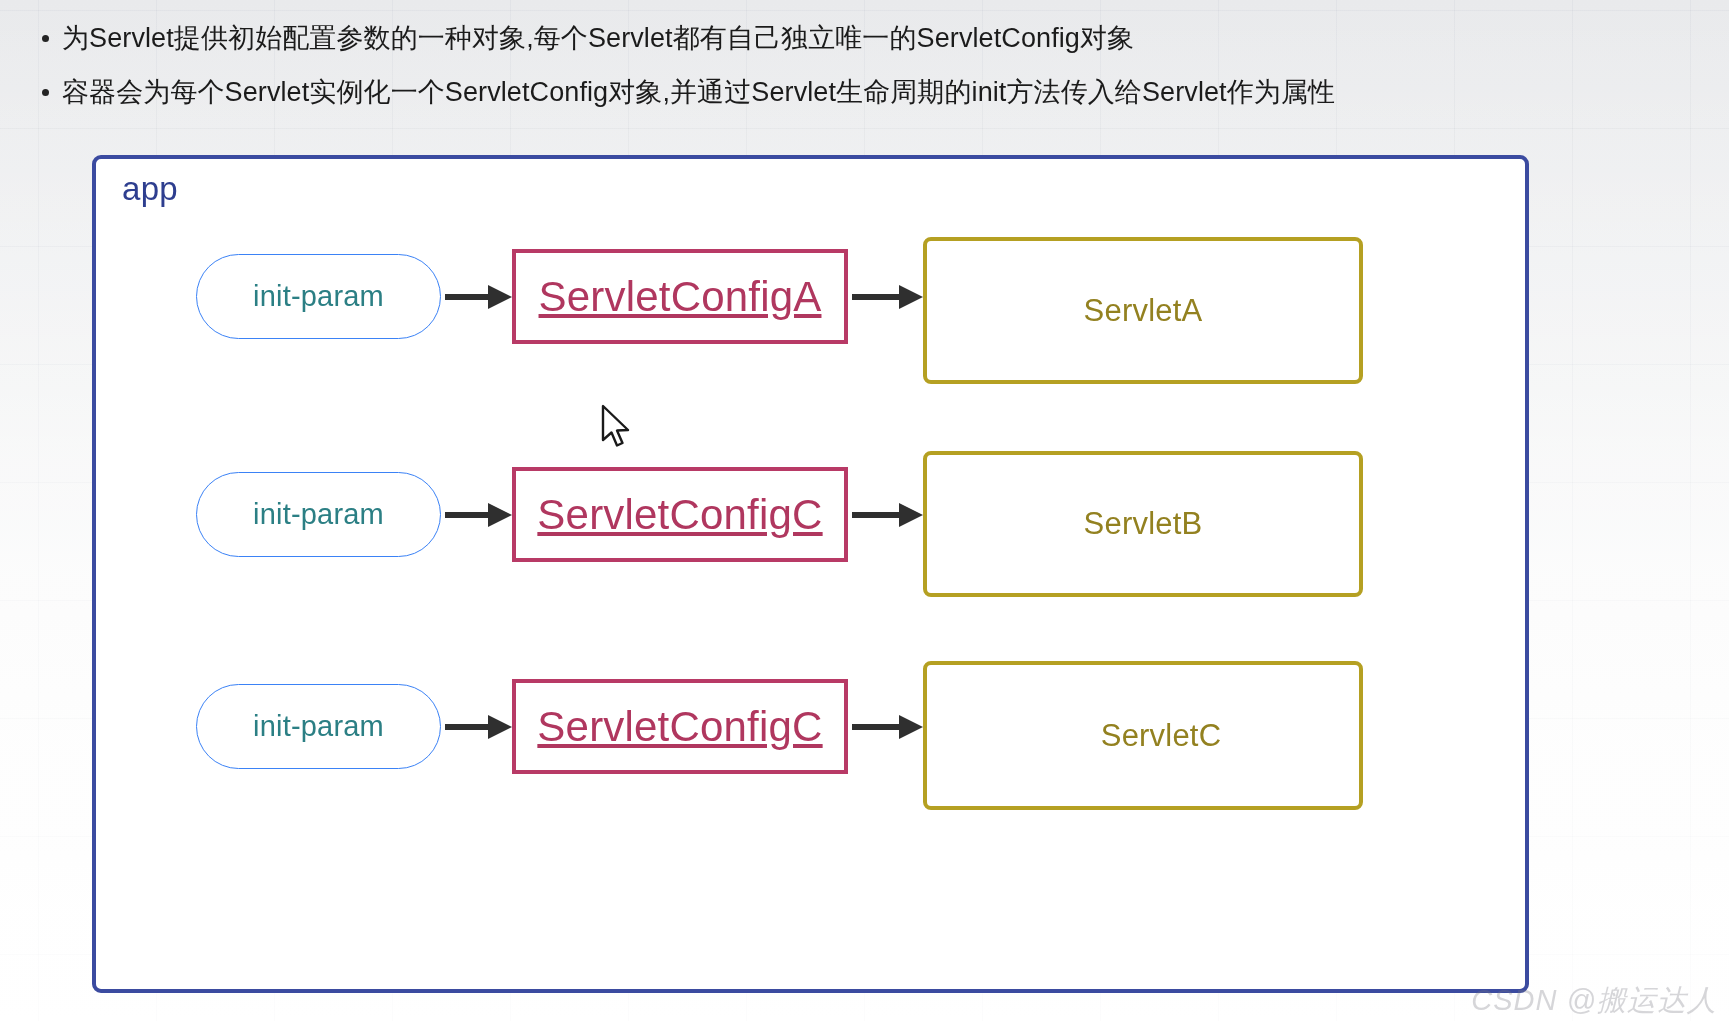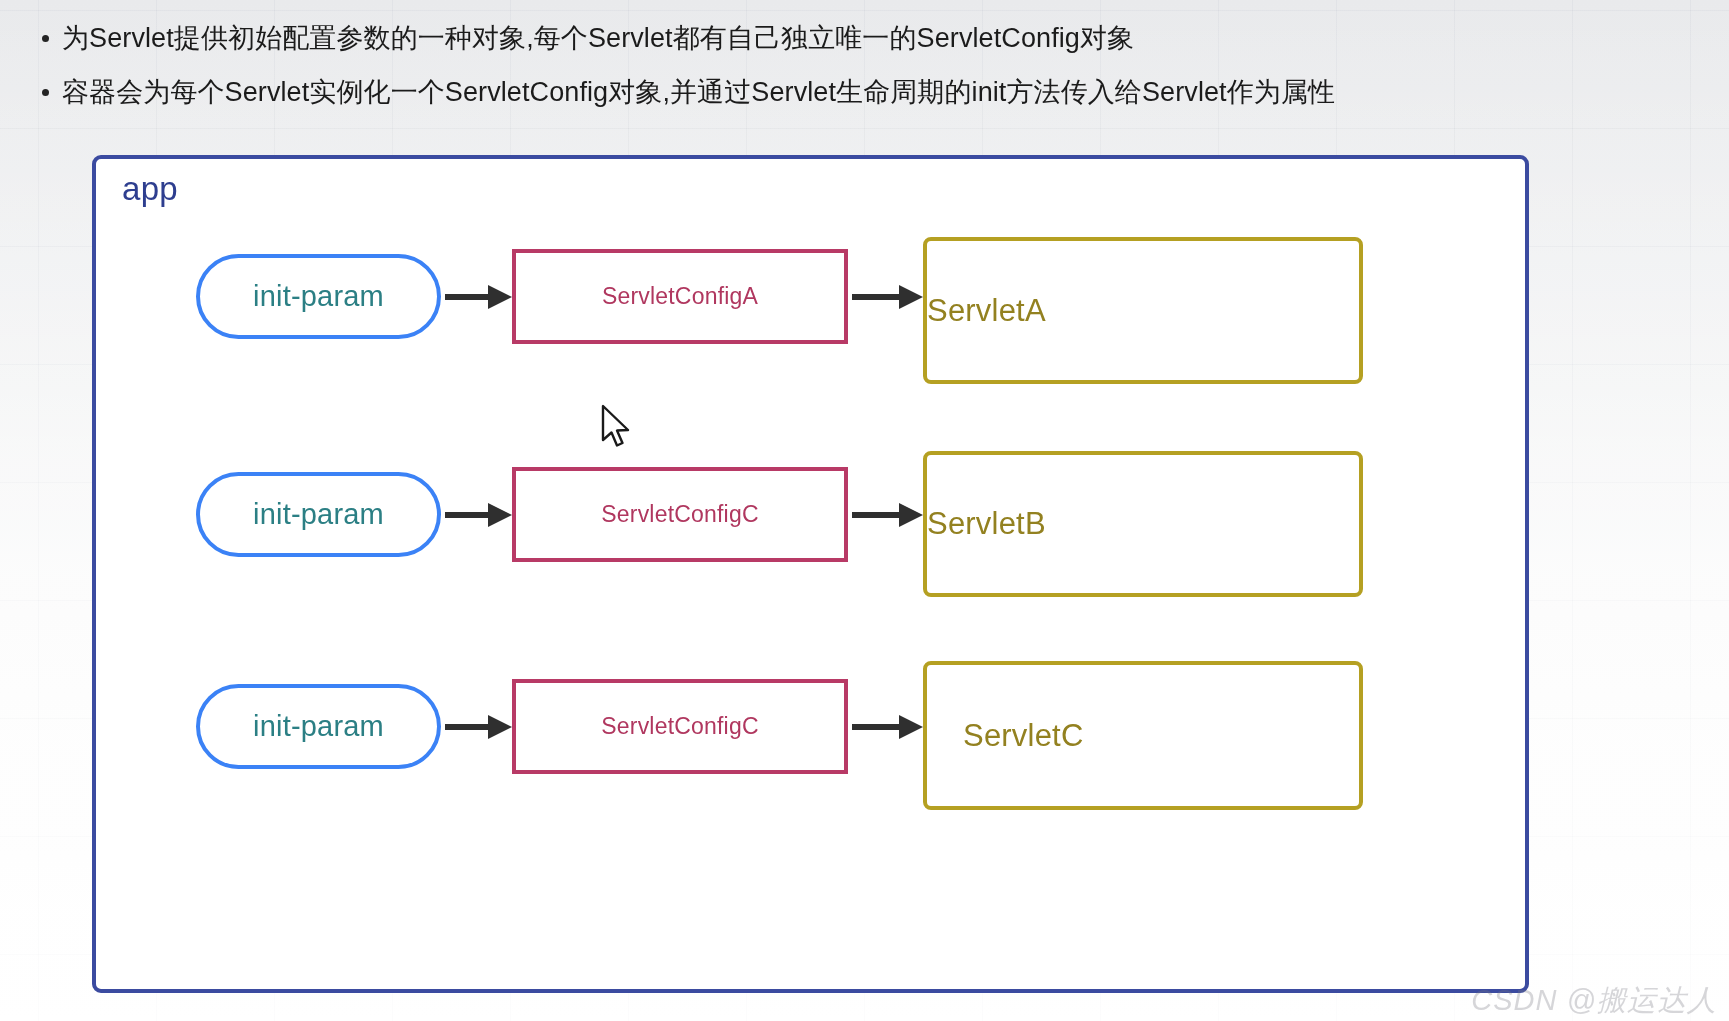--- a/index.html
+++ b/index.html
@@ -105,21 +105,21 @@
   #row-1 { top: 290px; }
   #row-2 { top: 502px; }
 
   
   .initparam {
     position: absolute;
     left: 100px;
     top: 23px;
     width: 245px;
     height: 85px;
-    border: 4px solid #3b82f6;
+    border: 1px solid #3b82f6;
     border-radius: 46px;
     background: #ffffff;
     box-sizing: border-box;
     display: flex;
     align-items: center;
     justify-content: center;
   }
   .initparam span {
     color: #2b7f84;
     font-size: 29px;
@@ -135,36 +135,37 @@
     height: 95px;
     border: 4px solid #b83a66;
     background: #ffffff;
     box-sizing: border-box;
     display: flex;
     align-items: center;
     justify-content: center;
   }
   .configbox span {
     color: #b0375f;
-    font-size: 23px;
+    font-size: 42px;
     letter-spacing: 0.2px;
+    text-decoration: underline;
   }
 
   
   .servletbox {
     position: absolute;
     left: 827px;
     width: 440px;
     border: 4px solid #b5a022;
     border-radius: 8px;
     background: #ffffff;
     box-sizing: border-box;
     display: flex;
     align-items: center;
-    justify-content: flex-start;
+    justify-content: center;
   }
   #row-0 .servletbox { top: 6px;  height: 147px; }
   #row-1 .servletbox { top: 2px;  height: 146px; }
   #row-2 .servletbox { top: 0px;  height: 149px; padding-left: 36px; }
   .servletbox span {
     color: #938120;
     font-size: 31px;
     letter-spacing: 0.2px;
   }
 

